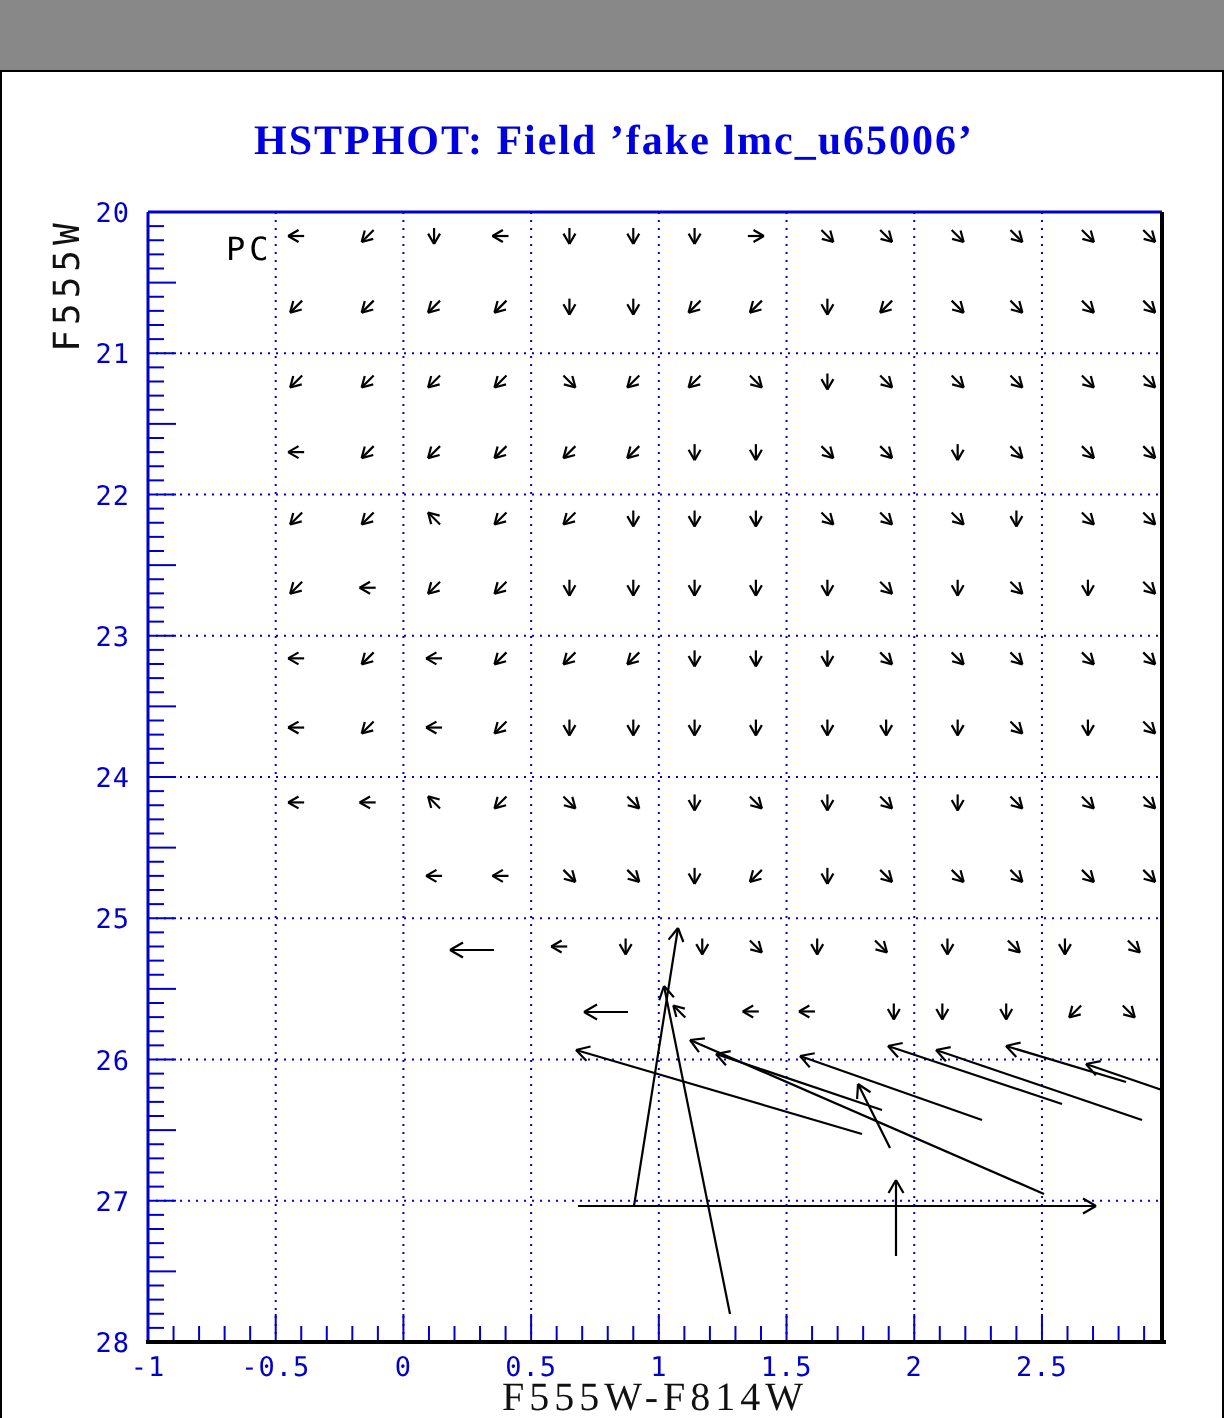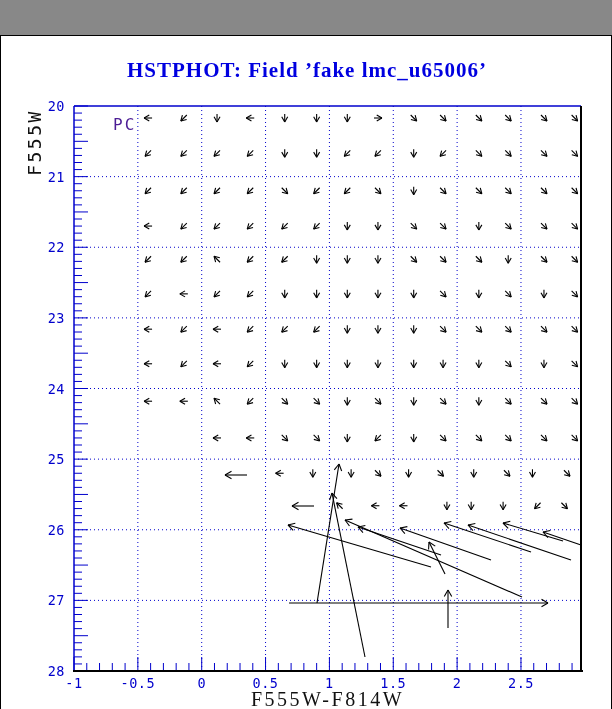--- a/index.html
+++ b/index.html
@@ -9,21 +9,21 @@
     font-family:"DejaVu Sans Mono","Liberation Mono",monospace;
     margin-top:35px;
   }
   .chart-title{
     position:absolute;top:22px;left:0;width:612px;text-align:center;
     font-family:"Liberation Serif","DejaVu Serif",serif;
     font-weight:bold;font-size:21px;letter-spacing:1px;color:#0000e0;
     white-space:nowrap;
   }
   .pc-label{
-    position:absolute;left:112px;top:79px;color:#4c1d95;
+    position:absolute;left:112px;top:79px;color:#000000;
     font-size:16px;letter-spacing:2px;
   }
   .xlabel{
     position:absolute;left:73px;top:652px;width:507px;text-align:center;
     color:#111;font-size:20px;letter-spacing:2.5px;white-space:nowrap;font-family:Liberation Serif, serif;
   }
   .ylabel{
     position:absolute;left:-27px;top:96px;width:120px;text-align:center;
     color:#111;font-size:18px;letter-spacing:2.5px;white-space:nowrap;
     transform:rotate(-90deg);

